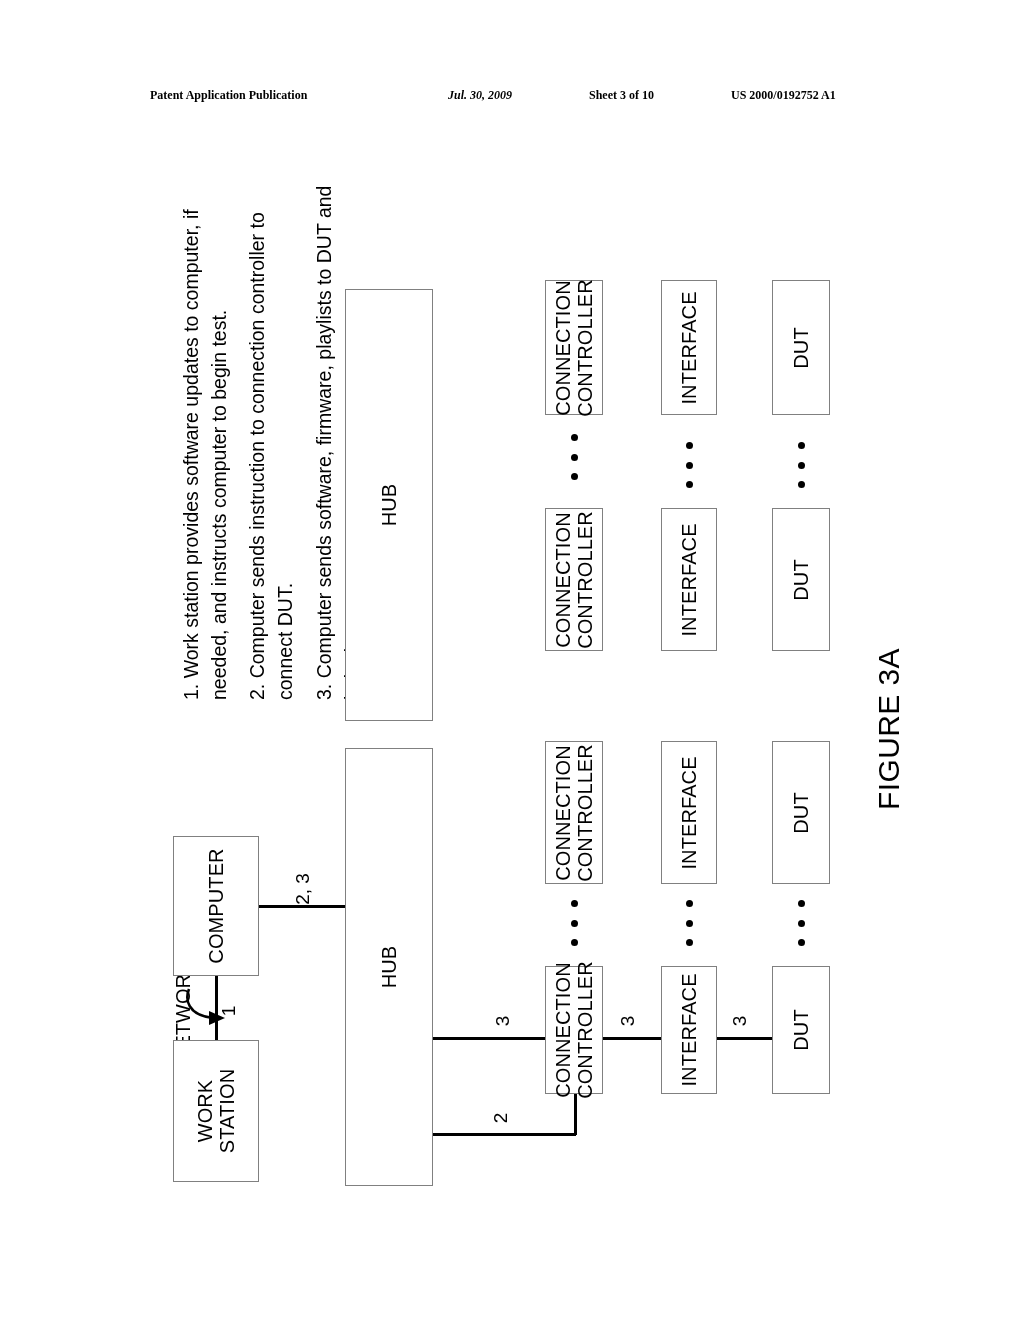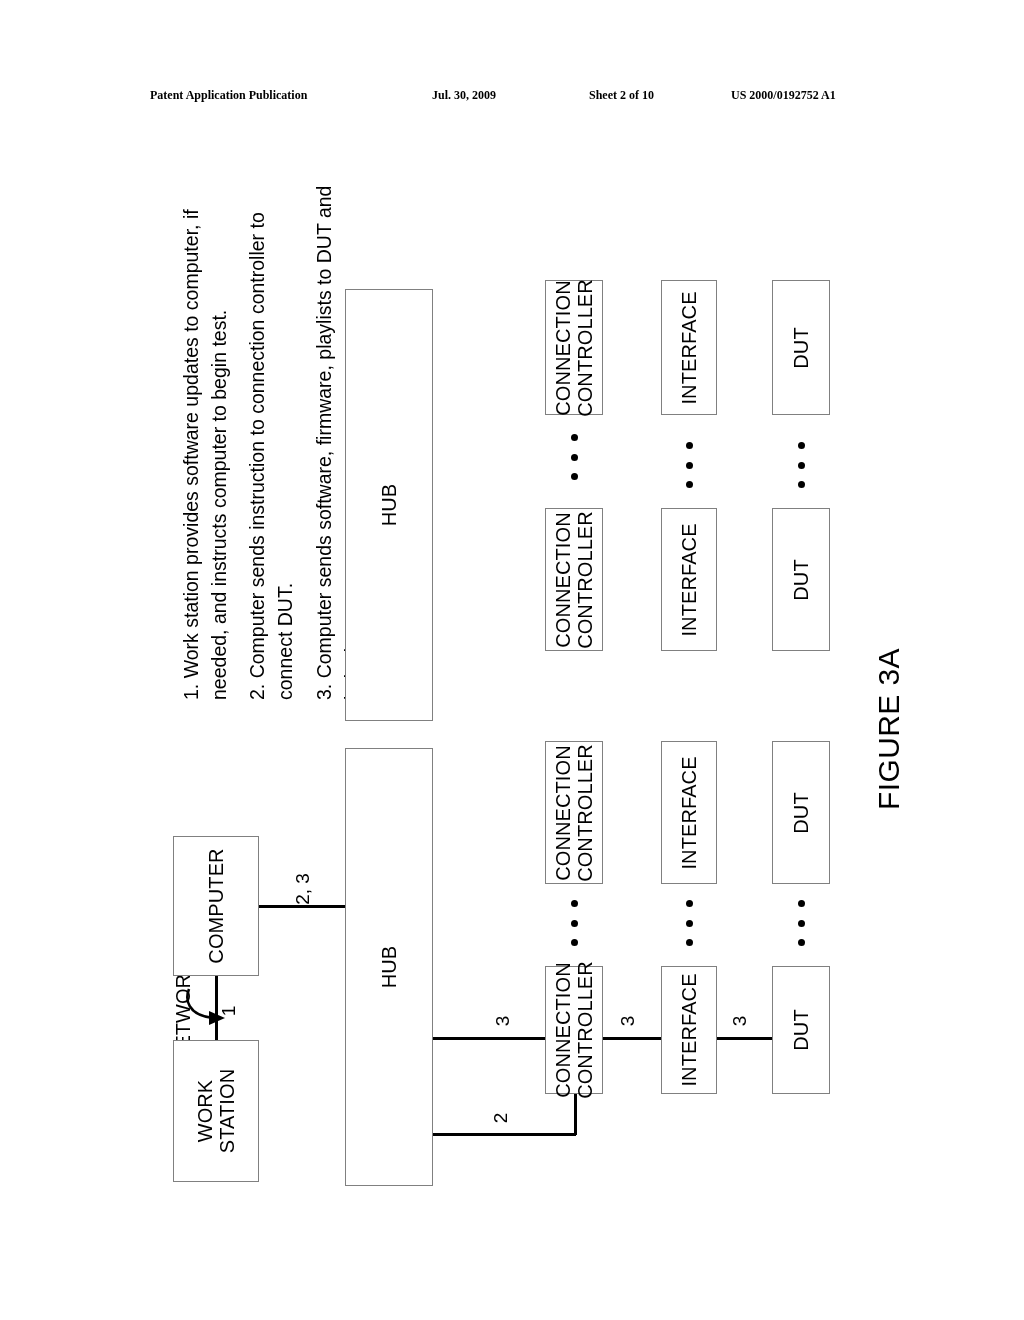--- a/index.html
+++ b/index.html
@@ -27,21 +27,21 @@
     font-weight: bold;
     font-size: 12px;
     white-space: nowrap;
     margin-left: 24px;
   }
   #page-header span {
     position: absolute;
     top: 0;
   }
   .hdr-pub   { left: 126px; }
-  .hdr-date  { left: 408px; }
+  .hdr-date  { left: 424px; font-style: italic; }
   .hdr-sheet { left: 565px; }
   .hdr-num   { left: 707px; }
 
   
   .rot {
     transform: rotate(-90deg);
     transform-origin: 0 0;
     position: absolute;
     white-space: nowrap;
   }
@@ -130,21 +130,21 @@
     white-space: nowrap;
     letter-spacing: 0.4px;
   }
 </style>
 </head>
 <body>
 
 <div id="page-header">
   <span class="hdr-pub">Patent Application Publication</span>
   <span class="hdr-date">Jul. 30, 2009</span>
-  <span class="hdr-sheet">Sheet 2 of 10</span>
+  <span class="hdr-sheet">Sheet 3 of 10</span>
   <span class="hdr-num">US 2000/0192752 A1</span>
 </div>
 
 <div id="steps">
 
   <div class="rot step" style="left:177px; top:700px; width:520px;">1.  Work station provides software updates to computer, if needed, and instructs computer to begin test.</div>
 
   <div class="rot step" style="left:243px; top:700px; width:520px;">2.  Computer sends instruction to connection controller to connect DUT.</div>
 
   <div class="rot step" style="left:310px; top:700px; width:520px;">3.  Computer sends software, firmware, playlists to DUT and hub charges DUT.</div>

